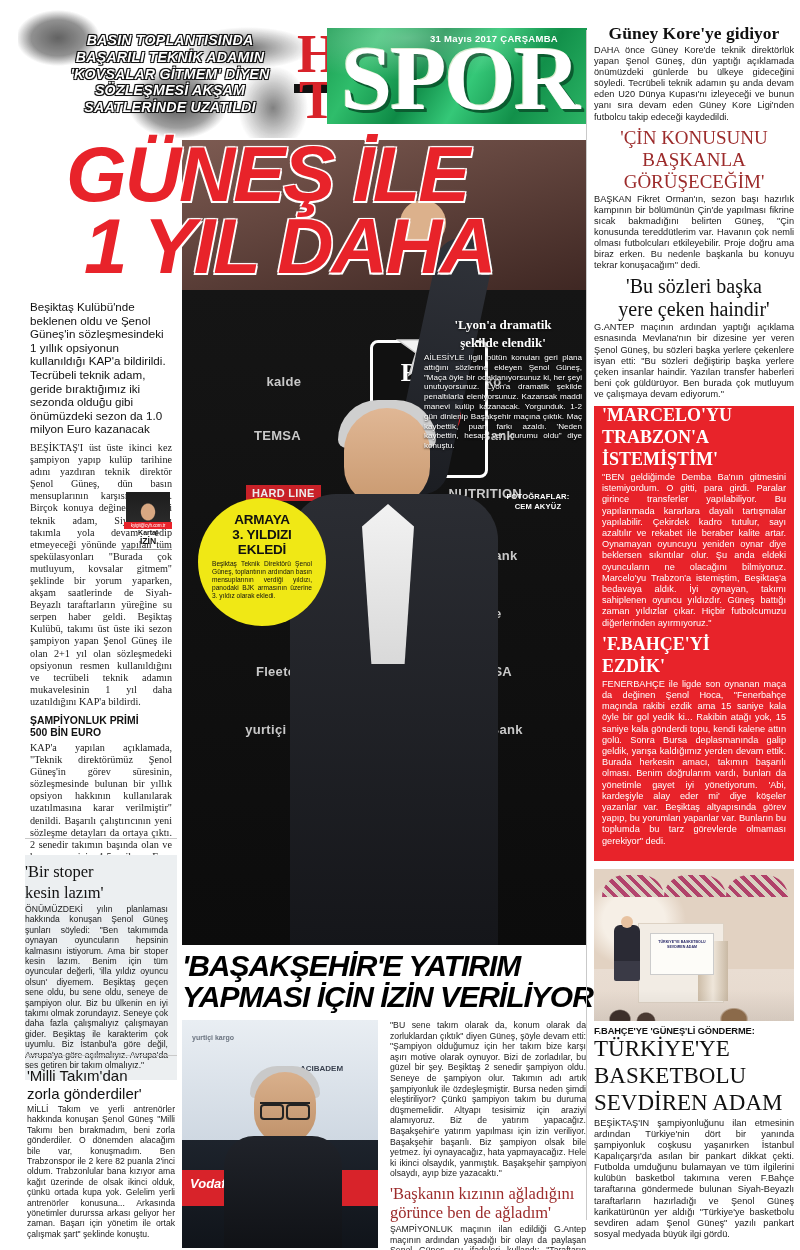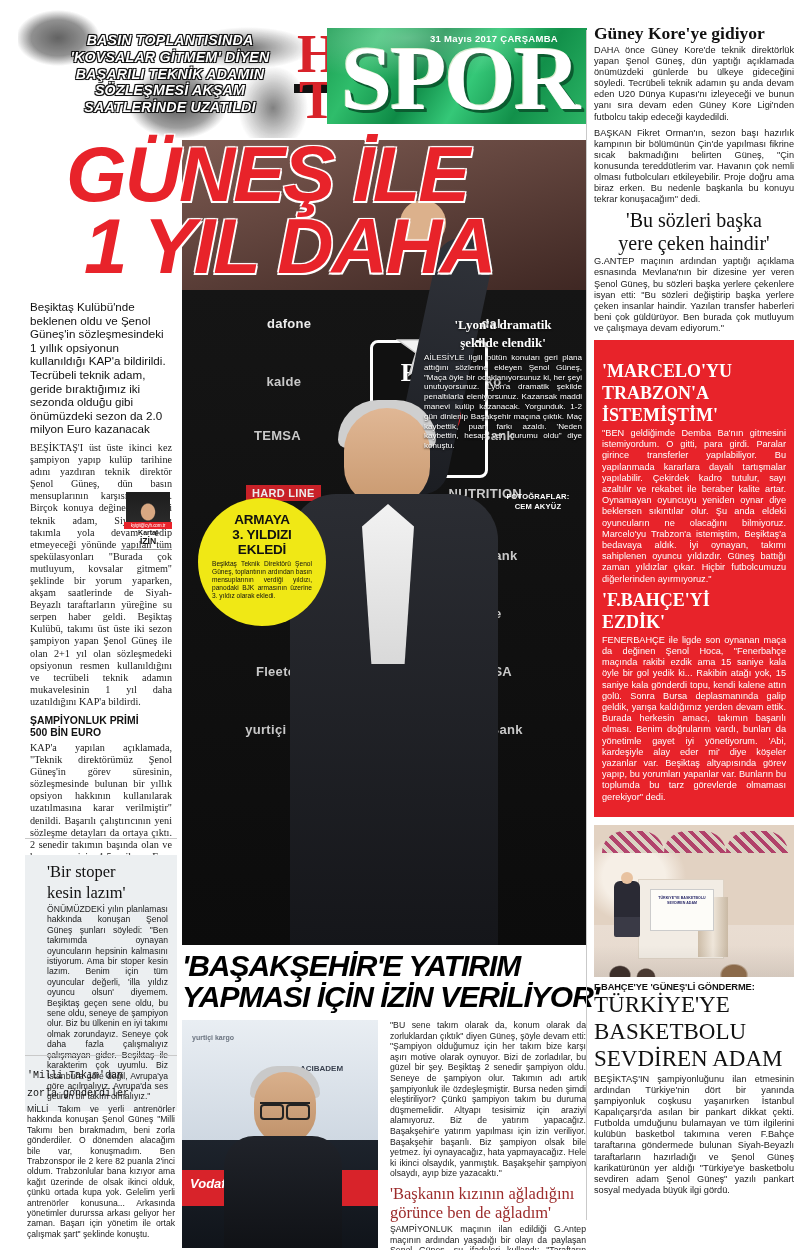--- a/index.html
+++ b/index.html
@@ -30,25 +30,25 @@
   .spor-box:after{content:"";position:absolute;left:-40px;top:-30px;width:380px;height:170px;
     background:radial-gradient(ellipse 200px 60px at 120px 40px, rgba(255,255,255,.30), rgba(255,255,255,0) 70%);}
   .spor-word{position:absolute;left:14px;top:2px;font-family:"Liberation Serif",serif;font-weight:bold;
     font-size:92px;line-height:96px;color:#fff;letter-spacing:-2px;
     text-shadow:2px 2px 0 #0b5c30, 3px 3px 0 #0b5c30, -1px -1px 0 #d6e8c9;}
   .mast-date{position:absolute;left:430px;top:33px;color:#fff;font-size:9.5px;font-weight:bold;letter-spacing:.3px;z-index:5;}
 
   
   .rcol{position:absolute;left:594px;top:24px;width:200px;}
   .rule-v{position:absolute;left:586px;top:30px;width:1px;height:1190px;background:#c9c9c9;}
-  .r-h1{font-family:"Liberation Serif",serif;font-size:17.5px;line-height:19px;color:#111;margin:0 0 2px 0;}
+  .r-h1{font-family:"Liberation Serif",serif;font-size:17.5px;line-height:19px;color:#111;margin:0 0 2px 0;text-align:center;}
   .r-body{font-size:9.2px;line-height:11.1px;text-align:justify;color:#1a1a1a;margin:0 0 5px 0;}
   .r-h2{font-family:"Liberation Serif",serif;font-size:19px;line-height:20px;color:#9c2b2b;text-align:center;font-weight:normal;margin:4px 0 2px 0;}
   .r-h3{font-family:"Liberation Serif",serif;font-size:20px;line-height:21px;color:#111;text-align:center;margin:4px 0 2px 0;}
-  .redbox{background:#e8232a;color:#fff;padding:22px 8px 8px 8px;margin-top:6px;}
+  .redbox{background:#e8232a;color:#fff;padding:0 8px 8px 8px;margin-top:6px;}
   .redbox .rb-h{font-family:"Liberation Serif",serif;font-weight:bold;font-size:18px;line-height:19px;margin:0 0 3px 0;}
   .redbox .rb-p{font-size:9.2px;line-height:11.2px;text-align:justify;margin:0 0 6px 0;}
   .redbox .rb-h2{font-family:"Liberation Serif",serif;font-weight:bold;font-size:18px;line-height:19px;margin:6px 0 3px 0;}
   .bazaar{width:200px;height:152px;margin-top:8px;position:relative;overflow:hidden;
     background:linear-gradient(#efe5dc,#e6d9cd);}
   .bz-vault{position:absolute;left:0;top:0;width:200px;height:100px;
     background:
       radial-gradient(ellipse 52px 46px at 40px 52px,#f6efe6 60%,#e2d2c2 100%),
       radial-gradient(ellipse 52px 46px at 100px 52px,#f6efe6 60%,#e2d2c2 100%),
       radial-gradient(ellipse 52px 46px at 160px 52px,#f6efe6 60%,#e2d2c2 100%),
@@ -77,25 +77,25 @@
   .l-sub{font-weight:bold;font-size:10.4px;line-height:12px;margin:7px 0 3px 0;color:#111;}
   .byline{position:absolute;left:124px;top:492px;width:48px;text-align:center;}
   .by-photo{width:44px;height:30px;margin:0 auto;background:
       radial-gradient(ellipse 11px 13px at 22px 20px,#d8a882 60%,rgba(0,0,0,0) 70%),
       linear-gradient(#1d1d1d,#2a2a2a);}
   .by-mail{display:block;width:48px;background:#e8232a;color:#fff;font-size:4.6px;line-height:7px;text-align:center;letter-spacing:-.1px;}
   .by-n1{font-size:7px;font-weight:bold;line-height:8px;}
   .by-n2{font-size:8.6px;font-weight:bold;line-height:9.5px;}
   .by-rule{width:48px;height:1px;background:#999;margin-top:2px;}
 
-  .boxgrey{position:absolute;left:25px;width:152px;background:#eceff1;padding:8px 9px 9px 22px;box-sizing:border-box;}
+  .boxgrey{position:absolute;left:25px;width:152px;background:#eceff1;padding:8px 9px 9px 0;box-sizing:border-box;}
   .bg-h{font-family:"Liberation Serif",serif;font-size:16.5px;line-height:17.5px;color:#111;margin:0 0 3px 0;}
   .bg-p{font-size:8.6px;line-height:10.4px;text-align:justify;color:#1a1a1a;margin:0;}
   .plainbox{position:absolute;left:25px;width:152px;box-sizing:border-box;padding:0 2px;}
-  .pb-h{font-family:Liberation Mono, monospace;font-size:10px;line-height:16px;color:#111;margin:0 0 2px 0;}
+  .pb-h{font-family:Liberation Sans, sans-serif;font-size:15px;line-height:16px;color:#111;margin:0 0 2px 0;}
   .pb-p{font-size:8.6px;line-height:10.4px;text-align:justify;color:#1a1a1a;margin:0;}
 
   
   .bigphoto{position:absolute;left:182px;top:140px;width:404px;height:805px;overflow:hidden;
     background:linear-gradient(165deg,#7d5b52 0%,#3b2420 30%,#120e0e 55%,#241a18 80%,#0d0b0b 100%);}
   .bp-wall{position:absolute;left:0;top:150px;width:404px;height:655px;background:linear-gradient(#151515,#0c0c0c);}
   .sponsor-row{position:absolute;left:0;width:404px;height:46px;display:flex;align-items:center;justify-content:space-around;}
   .sp{font-family:"Liberation Sans",sans-serif;font-weight:bold;color:#fff;font-size:13px;opacity:.92;letter-spacing:.3px;}
   .sp.red{color:#fff;background:#d8232a;padding:2px 6px;font-size:11px;}
   .sp.grey{color:#d8d8d8;}
@@ -153,43 +153,39 @@
 </style>
 </head>
 <body>
 
 <div class="page">
 
   <div class="masthead">
     <div class="mast-splat"></div>
     <div class="mast-kicker">
       <div>BASIN TOPLANTISINDA</div>
+      <div>BAŞARILI TEKNİK ADAMIN</div>
       <div>'KOVSALAR GİTMEM' DİYEN</div>
-      <div>BAŞARILI TEKNİK ADAMIN</div>
       <div>SÖZLEŞMESİ AKŞAM</div>
       <div>SAATLERİNDE UZATILDI</div>
     </div>
     <div class="ht-block">
       <div class="ht-h">H</div>
       <div class="ht-bar"></div>
       <div class="ht-t">T</div>
     </div>
     <div class="spor-box">
       <div class="spor-word">SPOR</div>
     </div>
     <div class="mast-date">31 Mayıs 2017 ÇARŞAMBA</div>
   </div>
 
   <div class="bigphoto">
     <div class="bp-wall"></div>
 
-    <div class="sponsor-row" style="top:160px">
-      <span class="sp">dafone</span>
-      <span class="sp">dal</span>
-    </div>
     <div class="sponsor-row" style="top:218px">
       <span class="sp grey">kalde</span>
       <span class="sp grey">beko</span>
     </div>
     <div class="sponsor-row" style="top:272px">
       <span class="sp grey">TEMSA</span>
       <span class="sp grey">DenizBank</span>
     </div>
     <div class="sponsor-row" style="top:330px">
       <span class="sp red">HARD LINE</span>
@@ -252,21 +248,21 @@
   </div>
 
   <div class="starbadge">
     <div class="sb-h">ARMAYA</div>
     <div class="sb-h" style="margin-top:0">3. YILDIZI</div>
     <div class="sb-h" style="margin-top:0">EKLEDİ</div>
     <div class="sb-p">Beşiktaş Teknik Direktörü Şenol Güneş, toplantının ardından basın mensuplarının verdiği yıldızı, panodaki BJK armasının üzerine 3. yıldız olarak ekledi.</div>
   </div>
 
   <div class="lcol">
-    <p class="l-lead">Beşiktaş Kulübü'nde beklenen oldu ve Şenol Güneş'in sözleşmesindeki 1 yıllık opsiyonun kullanıldığı KAP'a bildirildi. Tecrübeli teknik adam, geride bıraktığımız iki sezonda olduğu gibi önümüzdeki sezon da 2.0 milyon Euro kazanacak</p>
+    <p class="l-lead">Beşiktaş Kulübü'nde beklenen oldu ve Şenol Güneş'in sözleşmesindeki 1 yıllık opsiyonun kullanıldığı KAP'a bildirildi. Tecrübeli teknik adam, geride bıraktığımız iki sezonda olduğu gibi önümüzdeki sezon da 1.0 milyon Euro kazanacak</p>
     <p class="l-body">BEŞİKTAŞ'I üst üste ikinci kez şampiyon yapıp kulüp tarihine adını yazdıran teknik direktör Şenol Güneş, dün basın mensuplarının karşısına geçti. Birçok konuya değinen tecrübeli teknik adam, Siyah-Beyazlı takımla yola devam edip etmeyeceği yönünde yapılan tüm spekülasyonları "Burada çok mutluyum, kovsalar gitmem" şeklinde bir yorum yaparken, akşam saatlerinde de Siyah-Beyazlı taraftarların yüreğine su serpen haber geldi. Beşiktaş Kulübü, takımı üst üste iki sezon şampiyon yapan Şenol Güneş ile olan 2+1 yıl olan sözleşmedeki opsiyonun resmen kullanıldığını ve tecrübeli teknik adamın mukavelesinin 1 yıl daha uzatıldığını KAP'a bildirdi.</p>
     <div class="l-sub">
       <div>ŞAMPİYONLUK PRİMİ</div>
       <div>500 BİN EURO</div>
     </div>
     <p class="l-body">KAP'a yapılan açıklamada, "Teknik direktörümüz Şenol Güneş'in görev süresinin, sözleşmesinde bulunan bir yıllık opsiyon hakkının kullanılarak uzatılmasına karar verilmiştir" denildi. Başarılı çalıştırıcının yeni sözleşme detayları da ortaya çıktı. 2 senedir takımın başında olan ve her sezon için 1.5 milyon Euro kazanan Güneş'e önümüzdeki bir sezon boyunca da aynı paranın ödeneceği kaydedildi. Sözleşmesinde "Şampiyon yapması halinde 500 bin Euro prime hak kazanır" maddesi olan Şenol Hoca önümüzdeki sezon da takımı zafere taşırsa 500 bin Euro'luk ekstra ücretin sahibi olacak.</p>
   </div>
 
   <div class="byline">
     <div class="by-photo"></div>
@@ -316,20 +312,25 @@
       <div class="bc-sub" style="margin-top:0">görünce ben de ağladım'</div>
       <p class="bc-p">ŞAMPİYONLUK maçının ilan edildiği G.Antep maçının ardından yaşadığı bir olayı da paylaşan Şenol Güneş, şu ifadeleri kullandı: "Taraftarın gözyaşı olmaz ama hepimiz duygusal insanlarız. Başkanın kızının ağladığını o anda fark edemedim, daha sonra televizyondan gördüm. O görüntüyü görünce ben de ağladım. Beşiktaş taraftarı biz düşerken bizi ayağa kaldırdı. Onların yüzleri hep gülsün."</p>
     </div>
   </div>
 
   <div class="rule-v"></div>
   <div class="rcol">
     <h2 class="r-h1">Güney Kore'ye gidiyor</h2>
     <p class="r-body">DAHA önce Güney Kore'de teknik direktörlük yapan Şenol Güneş, dün yaptığı açıklamada önümüzdeki günlerde bu ülkeye gideceğini söyledi. Tecrübeli teknik adamın şu anda devam eden U20 Dünya Kupası'nı izleyeceği ve bunun yanı sıra devam eden Güney Kore Ligi'nden futbolcu takip edeceği kaydedildi.</p>
 
+    <div>
+      <div class="r-h2">'ÇİN KONUSUNU</div>
+      <div class="r-h2" style="margin-top:0">BAŞKANLA</div>
+      <div class="r-h2" style="margin-top:0">GÖRÜŞECEĞİM'</div>
+    </div>
     <p class="r-body">BAŞKAN Fikret Orman'ın, sezon başı hazırlık kampının bir bölümünün Çin'de yapılması fikrine sıcak bakmadığını belirten Güneş, "Çin konusunda tereddütlerim var. Havanın çok nemli olması futbolcuları etkileyebilir. Proje doğru ama biraz erken. Bu nedenle başkanla bu konuyu tekrar konuşacağım" dedi.</p>
 
     <div>
       <div class="r-h3">'Bu sözleri başka</div>
       <div class="r-h3" style="margin-top:0">yere çeken haindir'</div>
     </div>
     <p class="r-body">G.ANTEP maçının ardından yaptığı açıklama esnasında Mevlana'nın bir dizesine yer veren Şenol Güneş, bu sözleri başka yerlere çekenlere isyan etti: "Bu sözleri değiştirip başka yerlere çeken insanlar haindir. Yazılan transfer haberleri beni çok güldürüyor. Ben burada çok mutluyum ve çalışmaya devam ediyorum."</p>
 
     <div class="redbox">
       <div class="rb-h">'MARCELO'YU</div>

